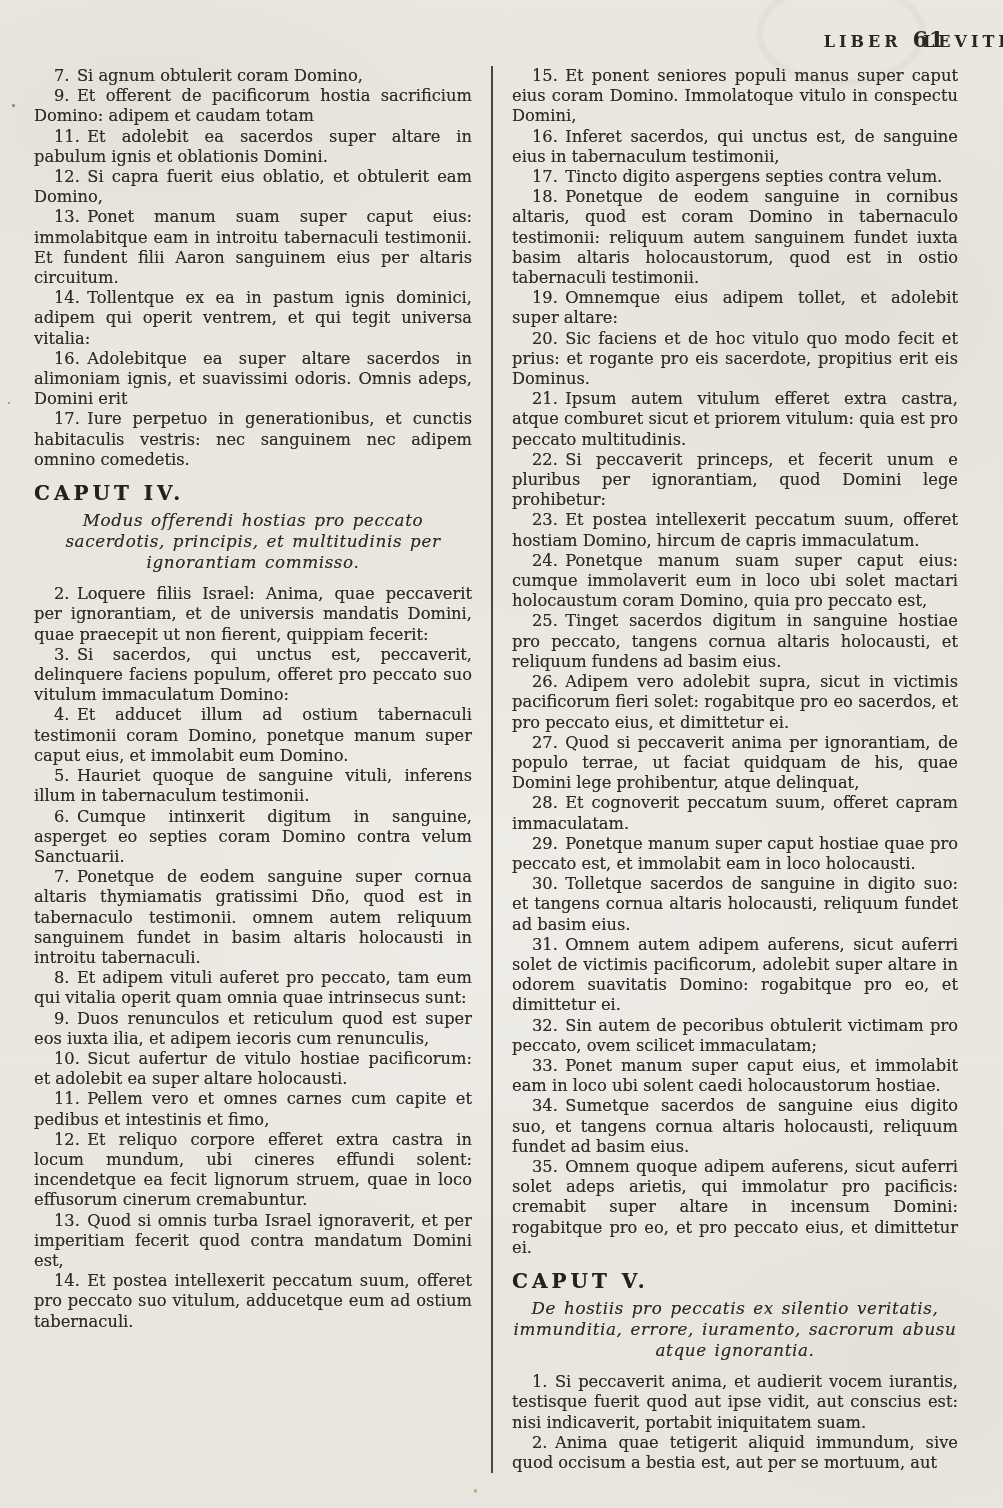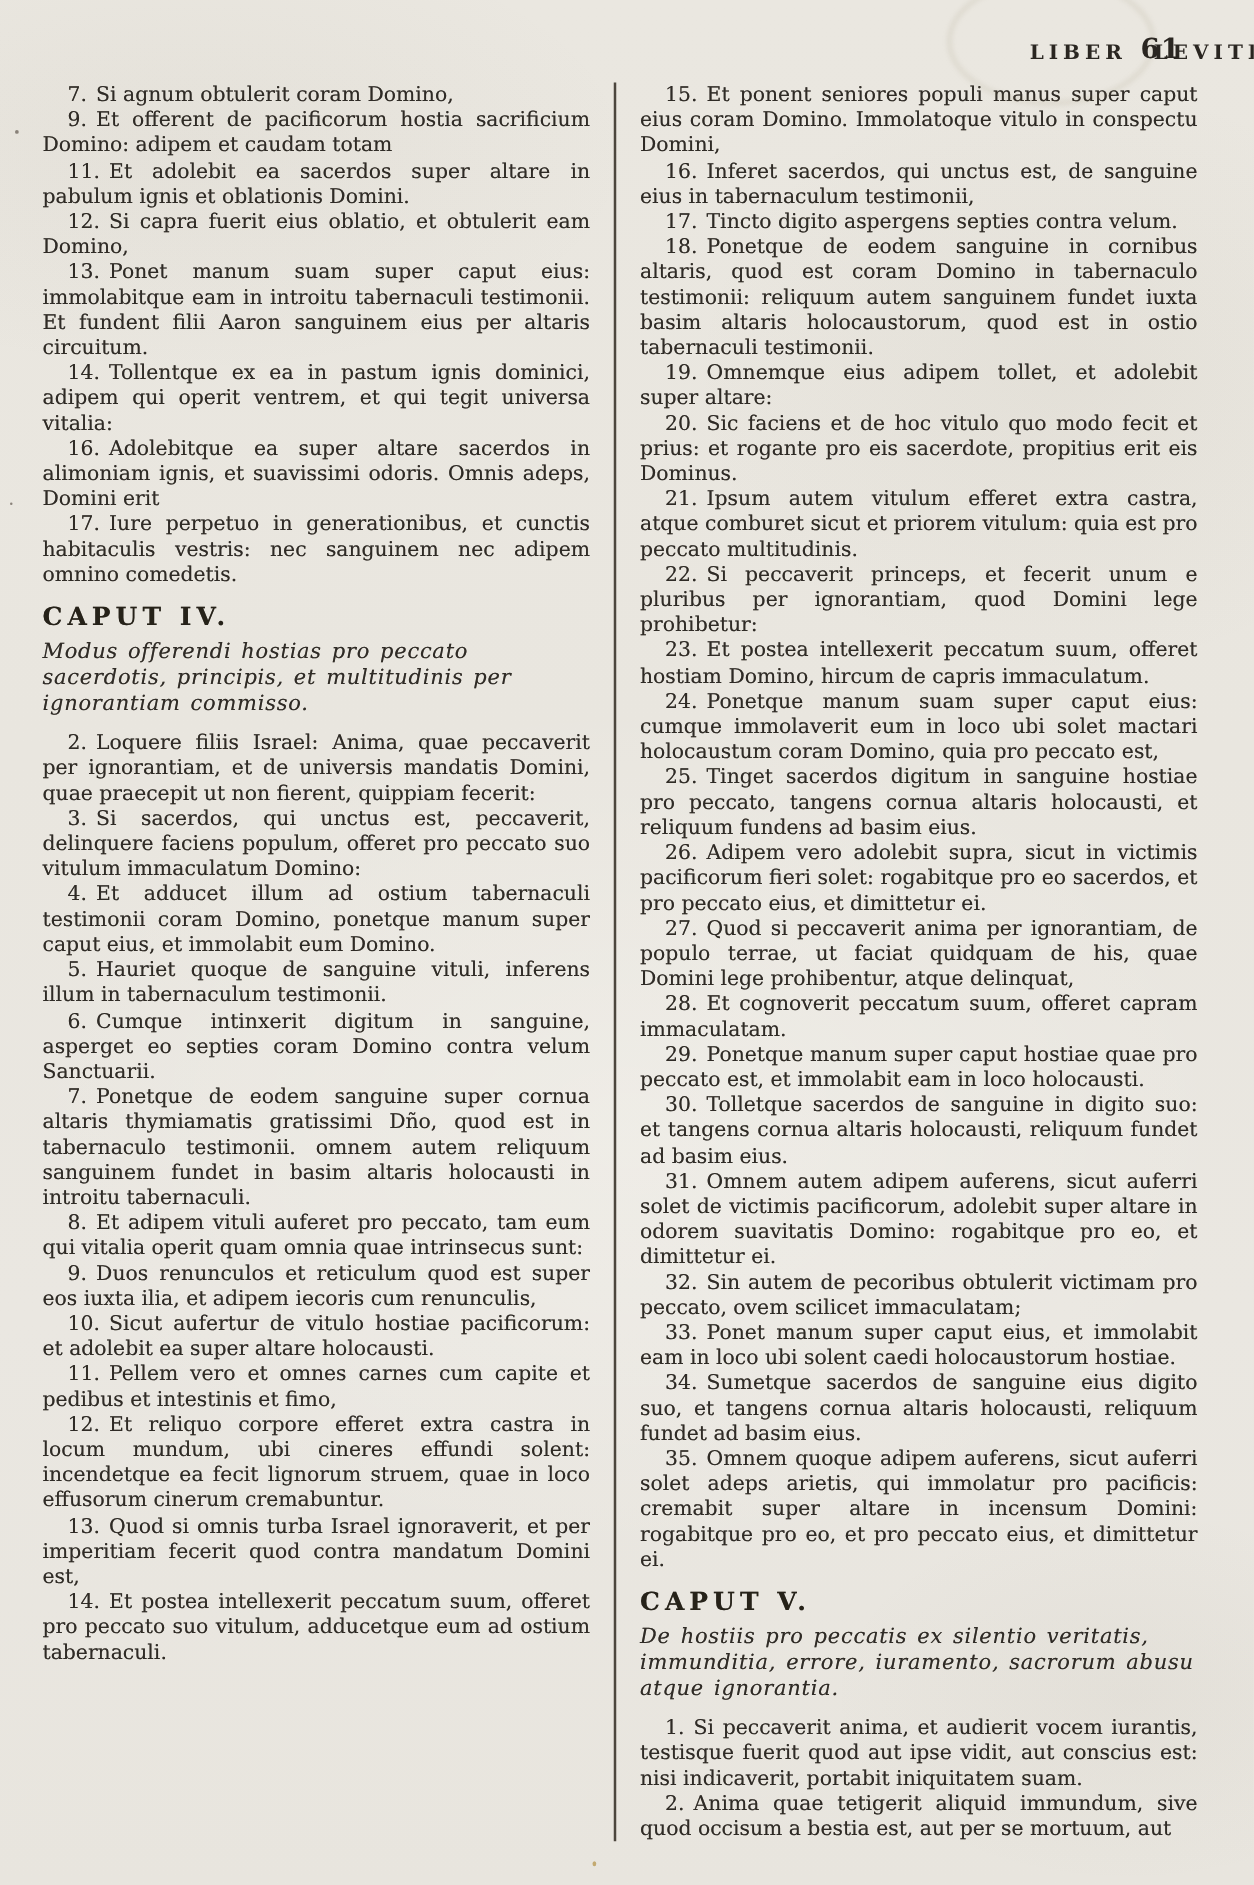--- a/index.html
+++ b/index.html
@@ -60,21 +60,21 @@
   .verse{margin:0;text-indent:20px;}
   .vnum{margin-right:0.45em;}
   .chapter-heading{
     margin:13px 0 7px 0;
     text-indent:0;
     font-size:20px;font-weight:bold;letter-spacing:4px;
     color:#262219;
   }
   .chapter-subtitle{
     margin:0 0 11px 0;
-    text-align:left;text-indent:0;
+    text-align:center;text-indent:0;
     font-style:italic;font-size:16.8px;line-height:21px;
     letter-spacing:0.6px;word-spacing:2px;
   }
 </style>
 </head>
 <body>
 
 <div class="page">
   <div class="ghost-ring"></div>
   <div class="speck" style="left:12px;top:104px;width:3px;height:3px;"></div>

